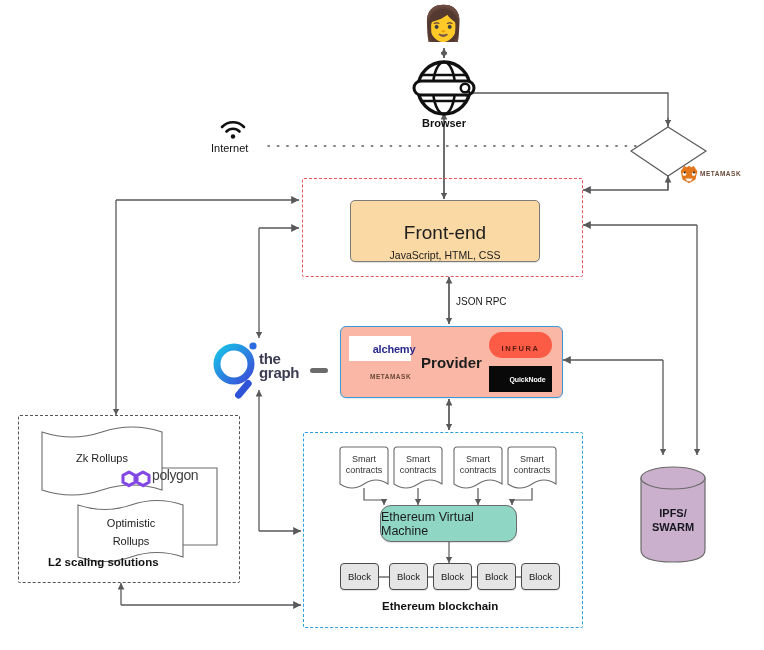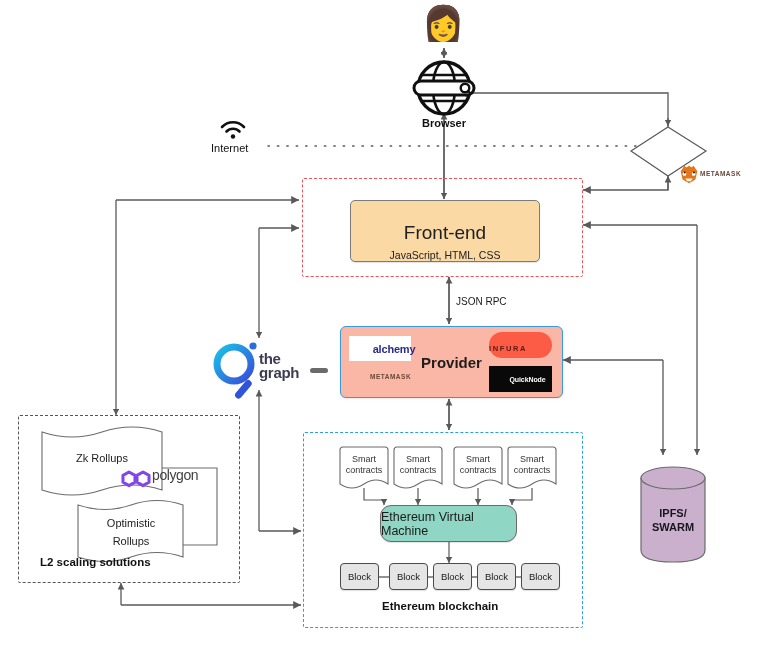--- a/index.html
+++ b/index.html
@@ -105,21 +105,21 @@
   .logo-tile { position: absolute; }
   .alchemy-tile {
     background: #ffffff;
     display: flex; align-items: center; justify-content: center;
     gap: 3px;
   }
   .alchemy-word { font-size: 11px; color: #2a2a8c; font-weight: bold; letter-spacing: -0.2px;}
   .infura-tile {
     background: #fc5b45;
     display: flex; flex-direction: column;
-    justify-content: center; border-radius: 13px;
+    align-items: center; justify-content: center; border-radius: 13px;
   }
   .infura-word { font-size: 7.5px; color: #5a1a12; letter-spacing: 1.6px; font-weight: bold; }
   .quicknode-tile {
     background: #090909;
     display: flex; align-items: center; justify-content: center; gap: 3px;
   }
   .quicknode-word { font-size: 7px; color: #ffffff; font-weight: bold; letter-spacing: -0.1px;}
   .mm-row { position: absolute; display: flex; align-items: center; gap: 3px; }
   .mm-word { font-size: 6.5px; color: #6a4a3a; font-weight: bold; letter-spacing: 0.5px;}
 
@@ -386,21 +386,21 @@
     <span class="quicknode-word">QuickNode</span>
   </div>
 
   <div class="node" style="left:259px; top:352px;">
     <div class="graph-word">the</div>
     <div class="graph-word">graph</div>
   </div>
 
   <div class="node dashed-gray" style="left:18px; top:415px; width:222px; height:168px;"></div>
 
-  <div class="node l2-caption" style="left:40px; top:556px;">L2 scaling solutions</div>
+  <div class="node l2-caption" style="left:48px; top:556px;">L2 scaling solutions</div>
 
   <div class="node" style="left:42px; top:452px; width:120px;">
     <div class="flag-text">Zk Rollups</div>
   </div>
 
   <div class="node" style="left:80px; top:517px; width:102px;">
     <div class="flag-text">Optimistic</div>
     <div class="flag-text" style="top:18px;">Rollups</div>
   </div>
 

